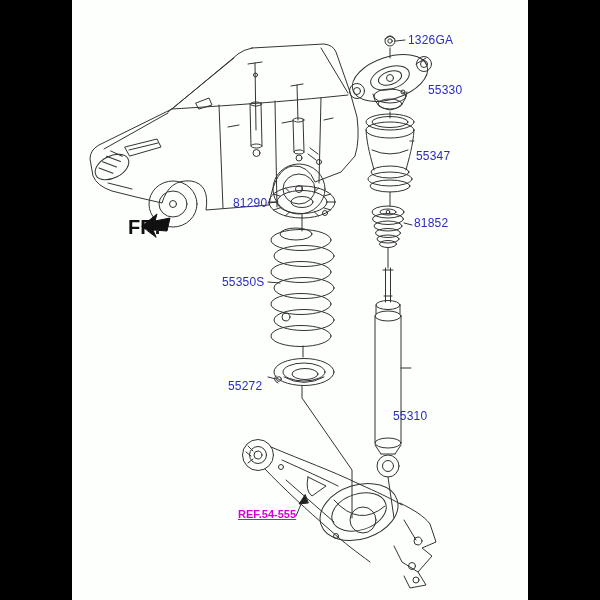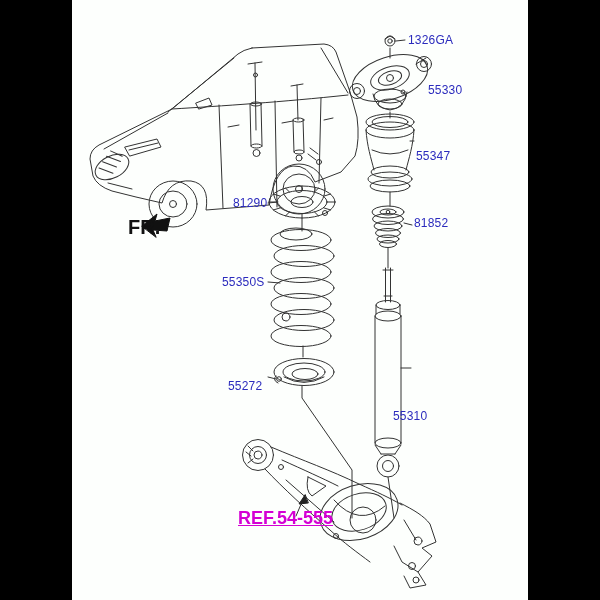--- a/index.html
+++ b/index.html
@@ -21,21 +21,21 @@
     position:absolute;
     font-size:12px;
     line-height:14px;
     color:var(--label-blue);
     white-space:nowrap;
     letter-spacing:0.2px;
     cursor:pointer;
   }
   .ref-label{
     position:absolute;
-    font-size:18px;
+    font-size:11px;
     font-weight:bold;
     color:var(--ref-magenta);
     text-decoration:underline;
     white-space:nowrap;
     cursor:pointer;
   }
   .fr-label{
     position:absolute;
     font-size:20px;
     font-weight:bold;

